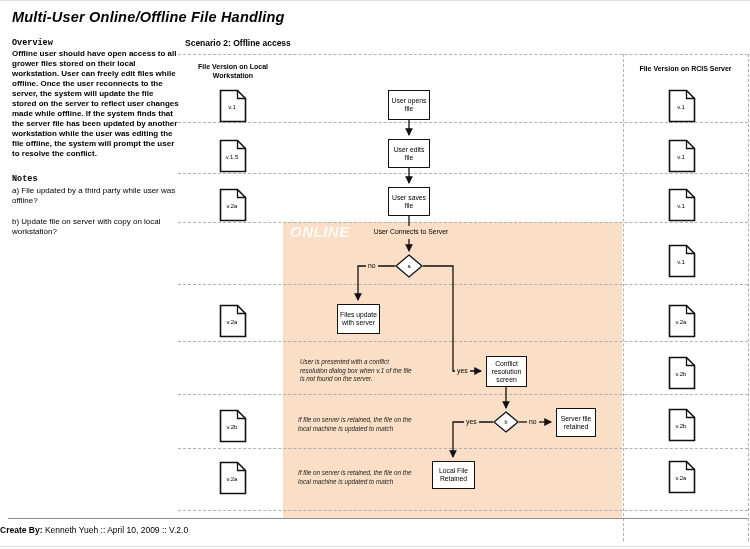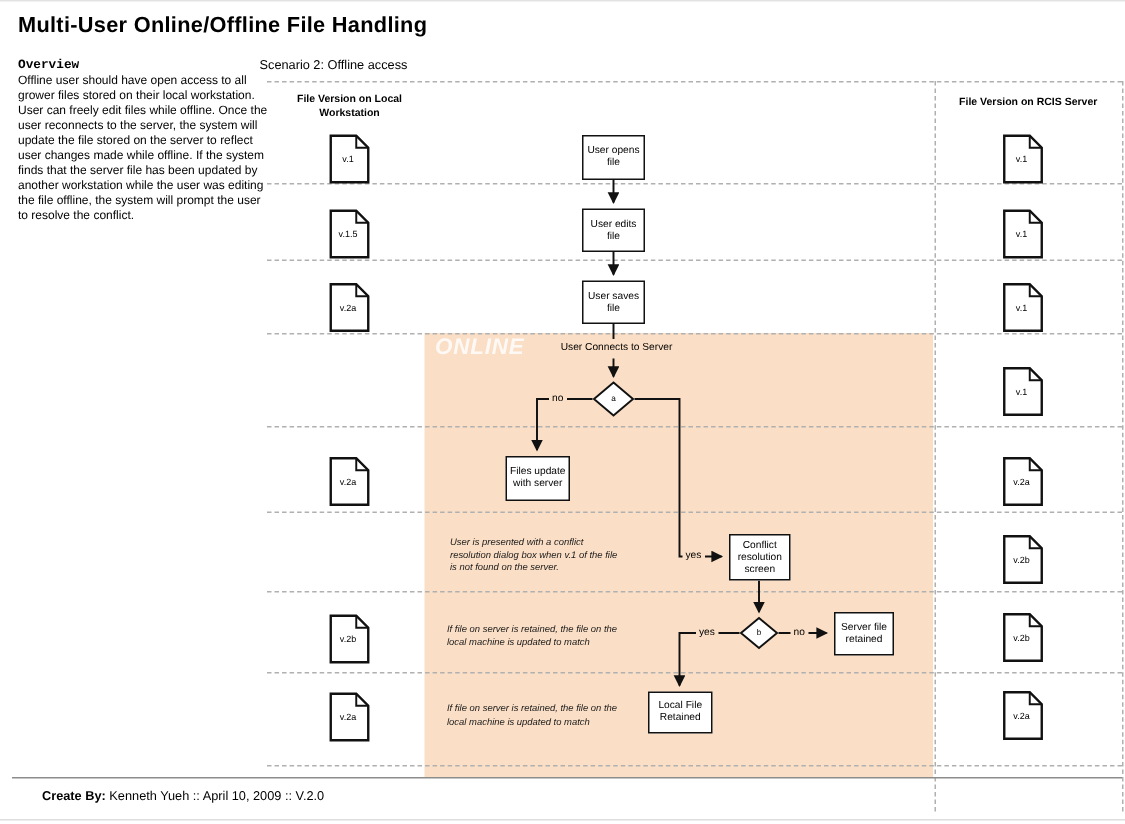--- a/index.html
+++ b/index.html
@@ -3,30 +3,30 @@
 <meta charset="utf-8">
 <style>
   html,body { margin:0; padding:0; background:#f6f6f6; }
   .page {
     position:relative; width:750px; height:549px; background:#ffffff;
     font-family:"Liberation Sans", sans-serif; color:#000; overflow:hidden;
     border-top:1px solid #e3e3e3;
   }
   .abs { position:absolute; }
 
-  .title { left:12px; top:8px; font-size:14.5px; font-weight:bold; letter-spacing:.2px; }
+  .title { left:12px; top:8px; font-size:14.5px; font-weight:bold; letter-spacing:.2px;font-style:italic; }
 
   .side-heading { font-size:8.5px; font-weight:bold;font-family:Liberation Mono, monospace; }
-  .side-body { font-size:8px; line-height:10px; margin-top:1px; }
+  .side-body { font-size:8px; line-height:10px; margin-top:1px;font-weight:bold; }
   .overview { left:12px; top:37px; width:168px; }
   .notes { left:12px; top:173px; width:172px; }
   .note-item { font-size:8px; line-height:10px; margin-top:2px; }
   .note-item + .note-item { margin-top:11px; }
 
-  .scenario { left:173px; top:37px; font-size:8.5px; font-weight:normal; }
+  .scenario { left:185px; top:37px; font-size:8.5px; font-weight:bold; }
 
   .zone { position:absolute; left:283px; width:339px; }
   .zone-offline { top:53px; height:168px; }
   .zone-online { top:221px; height:296px; }
   .zone-label {
     position:absolute; left:7px; top:1px; font-size:15px; font-weight:bold;
     font-style:italic; color:rgba(255,255,255,.82); letter-spacing:.5px;
   }
 
   .hline { position:absolute; left:178px; width:570px; height:0;
@@ -74,35 +74,40 @@
   .annotation { position:absolute; font-size:6.3px; line-height:8.5px;
                 font-style:italic; z-index:4; color:#1a1a1a; }
   .ann-conflict { left:300px; top:357px; width:112px; }
   .ann-server   { left:298px; top:415px; width:120px; }
   .ann-local    { left:298px; top:468px; width:120px; }
 
   .footer-line { left:8px; top:517px; width:740px; height:0;
                  border-top:1px solid #8c8c8c; z-index:6; }
   .bottom-hairline { left:0; top:545px; width:750px; height:0;
                      border-top:1px solid #dedede; }
-  .footer-text { left:28px; top:524px; font-size:8.5px; z-index:6; }
+  .footer-text { left:0; top:524px; font-size:8.5px; z-index:6; }
   .footer-text b { font-weight:bold; }
 </style>
 </head>
 <body>
 
 <div class="page">
 
   <div class="abs title">Multi-User Online/Offline File Handling</div>
 
   <div class="abs overview">
     <div class="side-heading">Overview</div>
     <div class="side-body">Offline user should have open access to all grower files stored on their local workstation. User can freely edit files while offline. Once the user reconnects to the server, the system will update the file stored on the server to reflect user changes made while offline. If the system finds that the server file has been updated by another workstation while the user was editing the file offline, the system will prompt the user to resolve the conflict.</div>
   </div>
 
+  <div class="abs notes">
+    <div class="side-heading">Notes</div>
+    <div class="note-item">a) File updated by a third party while user was offline?</div>
+    <div class="note-item">b) Update file on server with copy on local workstation?</div>
+  </div>
 
   <div class="abs scenario">Scenario 2: Offline access</div>
 
   <div class="zone zone-online" style="background:#fadec5;">
     <span class="zone-label">ONLINE</span>
   </div>
 
   <div class="hline" style="top:53px;"></div>
   <div class="hline" style="top:121px;"></div>
   <div class="hline" style="top:172px;"></div>

